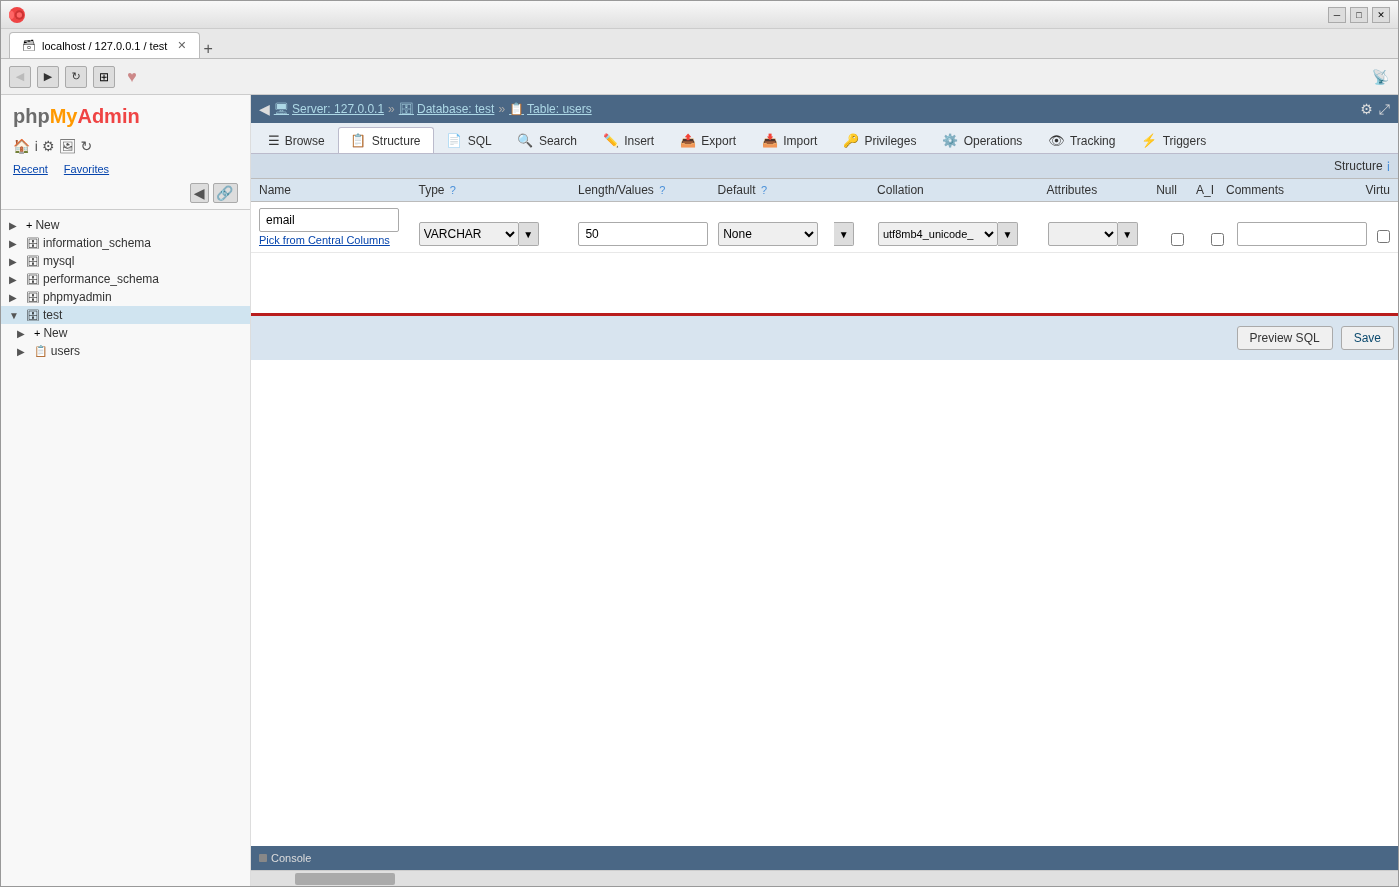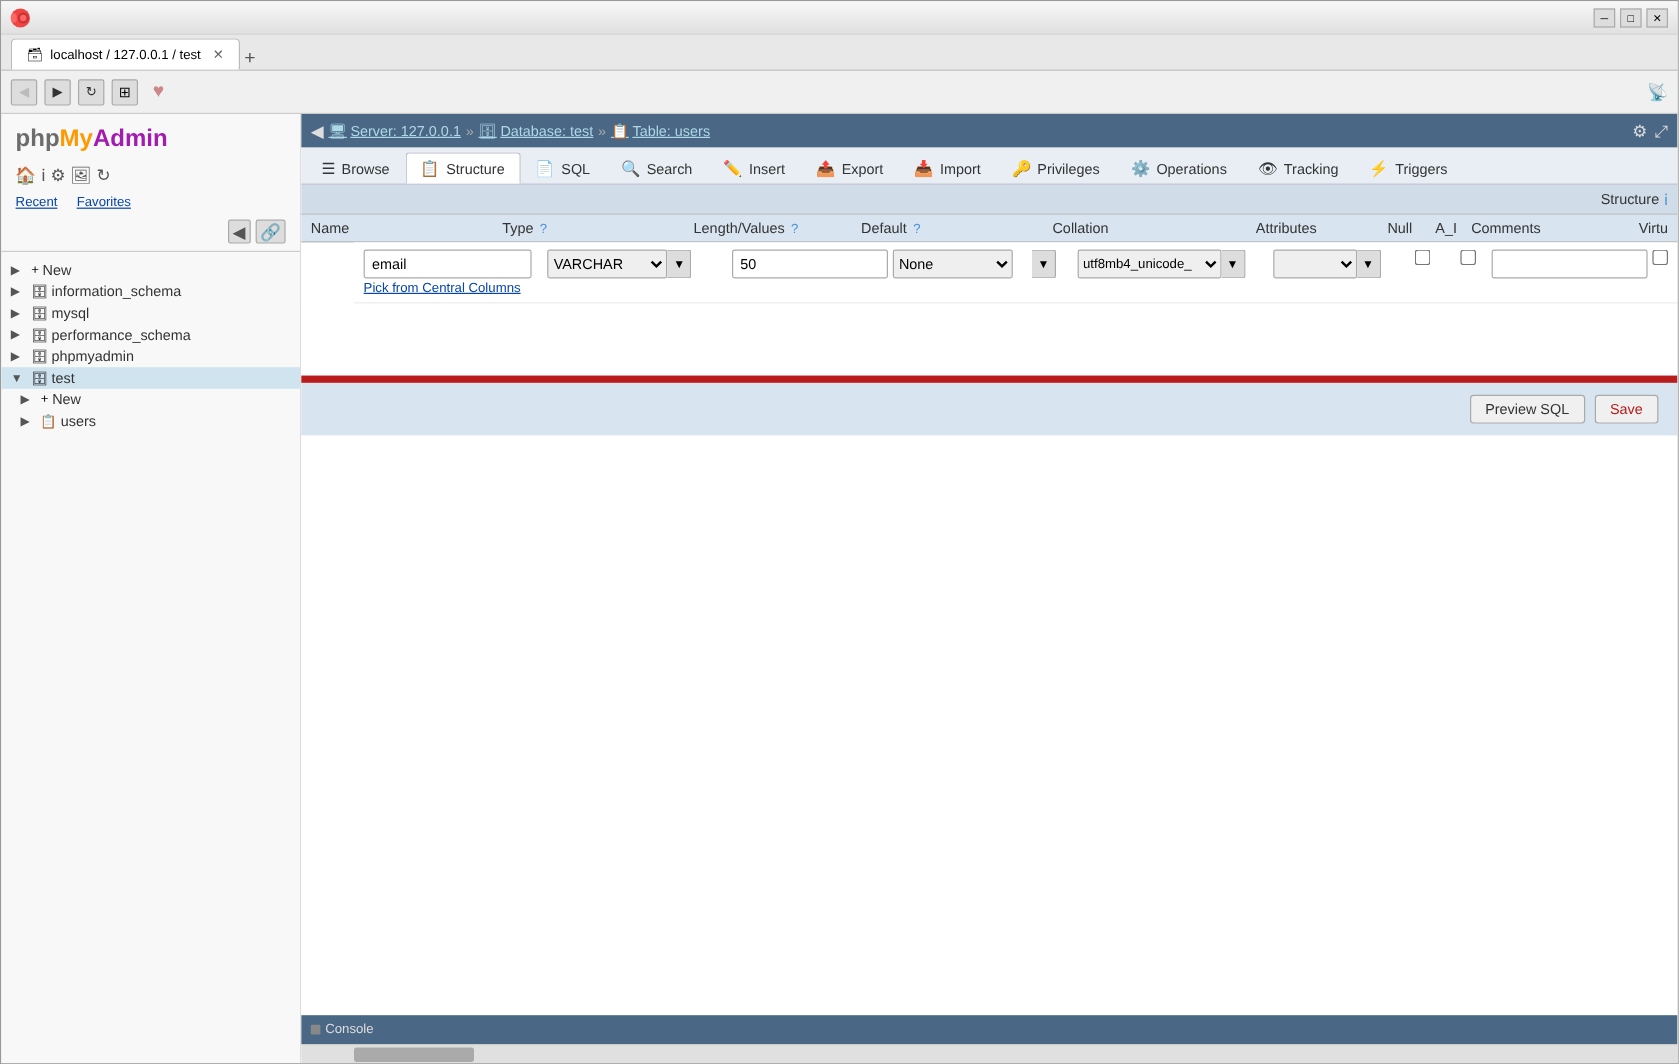--- a/index.html
+++ b/index.html
@@ -33,21 +33,21 @@
 
     
     .content-area { display: flex; flex: 1; overflow: hidden; }
 
     
     .sidebar { width: 250px; background: #f8f8f8; border-right: 1px solid #ddd; display: flex; flex-direction: column; overflow-y: auto; }
     .pma-logo { padding: 10px 12px 6px; }
     .pma-logo-text { font-size: 20px; font-weight: bold; }
     .pma-logo-text span.php { color: #6c6c6c; }
     .pma-logo-text span.my { color: #f90; }
-    .pma-logo-text span.admin { color: #a21caf; }
+    .pma-logo-text span.admin { color: #ef4444; }
     .pma-icons { display: flex; gap: 4px; padding: 2px 12px 6px; align-items: center; }
     .pma-icon { font-size: 14px; color: #555; cursor: pointer; }
     .sidebar-nav { display: flex; gap: 16px; padding: 2px 12px 6px; }
     .sidebar-nav-item { font-size: 11px; color: #0645ad; cursor: pointer; text-decoration: underline; }
     .sidebar-controls { display: flex; gap: 4px; padding: 2px 12px 4px; justify-content: flex-end; }
     .sidebar-ctrl-btn { font-size: 14px; color: #555; cursor: pointer; background: #ddd; border: 1px solid #aaa; border-radius: 2px; padding: 1px 3px; }
     .sidebar-divider { border-top: 1px solid #ccc; margin: 2px 0; }
 
     
     .tree { padding: 4px 0; flex: 1; }
@@ -89,37 +89,37 @@
     .col-default { width: 160px; }
     .col-collation { width: 170px; }
     .col-attributes { width: 110px; }
     .col-null { width: 40px; }
     .col-ai { width: 30px; }
     .col-comments { width: 140px; }
     .col-virtual { flex: 1; }
     .help-icon { color: #4a90d9; margin-left: 2px; font-size: 11px; cursor: pointer; }
 
     
-    .data-row { display: flex; align-items: flex-start; padding: 6px 8px; border-bottom: 1px solid #e8e8e8; background: #fff; margin-left: 44px; }
+    .data-row { display: flex; align-items: flex-end; padding: 6px 8px; border-bottom: 1px solid #e8e8e8; background: #fff; }
     .field-input { height: 24px; border: 1px solid #aaa; border-radius: 2px; padding: 0 6px; font-size: 12px; width: 140px; }
     .type-select { height: 24px; border: 1px solid #aaa; border-radius: 2px; font-size: 12px; width: 100px; }
     .select-arrow { width: 20px; height: 24px; background: #ddd; border: 1px solid #aaa; border-left: none; border-radius: 0 2px 2px 0; display: flex; align-items: center; justify-content: center; font-size: 10px; cursor: pointer; }
     .length-input { height: 24px; border: 1px solid #aaa; border-radius: 2px; padding: 0 6px; font-size: 12px; width: 130px; }
     .default-select { height: 24px; border: 1px solid #aaa; border-radius: 2px; font-size: 12px; width: 100px; }
     .collation-select { height: 24px; border: 1px solid #aaa; border-radius: 2px; font-size: 12px; width: 130px; }
     .attr-select { height: 24px; border: 1px solid #aaa; border-radius: 2px; font-size: 12px; width: 70px; }
     .checkbox-cell { width: 40px; display: flex; justify-content: center; }
     .comments-input { height: 24px; border: 1px solid #aaa; border-radius: 2px; padding: 0 6px; font-size: 12px; width: 130px; }
     .central-cols-link { color: #0645ad; font-size: 11px; cursor: pointer; text-decoration: underline; margin-top: 2px; display: block; }
 
     
-    .form-footer { background: #d8e4ef; border-top: 6px solid #b91c1c; padding: 10px 16px; display: flex; justify-content: flex-end; gap: 8px; align-items: center; }
+    .form-footer { background: #d8e4ef; border-top: 3px solid #b91c1c; padding: 10px 4px; display: flex; justify-content: flex-end; gap: 8px; align-items: center; }
     .btn { padding: 4px 12px; font-size: 12px; cursor: pointer; border-radius: 3px; border: 1px solid; }
     .btn-default { background: #f0f0f0; border-color: #aaa; color: #333; }
-    .btn-primary { background: #f0f0f0; border-color: #aaa; color: #b91c1c; }
+    .btn-primary { background: #f0f0f0; border-color: #aaa; color: #0c4a6e; }
 
     
     .console-bar { background: #4a6785; height: 24px; display: flex; align-items: center; padding: 0 8px; }
     .console-label { color: #ddd; font-size: 11px; display: flex; align-items: center; gap: 4px; cursor: pointer; }
     .console-dot { width: 8px; height: 8px; background: #888; border-radius: 1px; }
 
     
     .scrollbar-area { background: #e0e0e0; height: 16px; border-top: 1px solid #ccc; display: flex; align-items: center; }
 
     .empty-content { flex: 1; background: #fff; }

